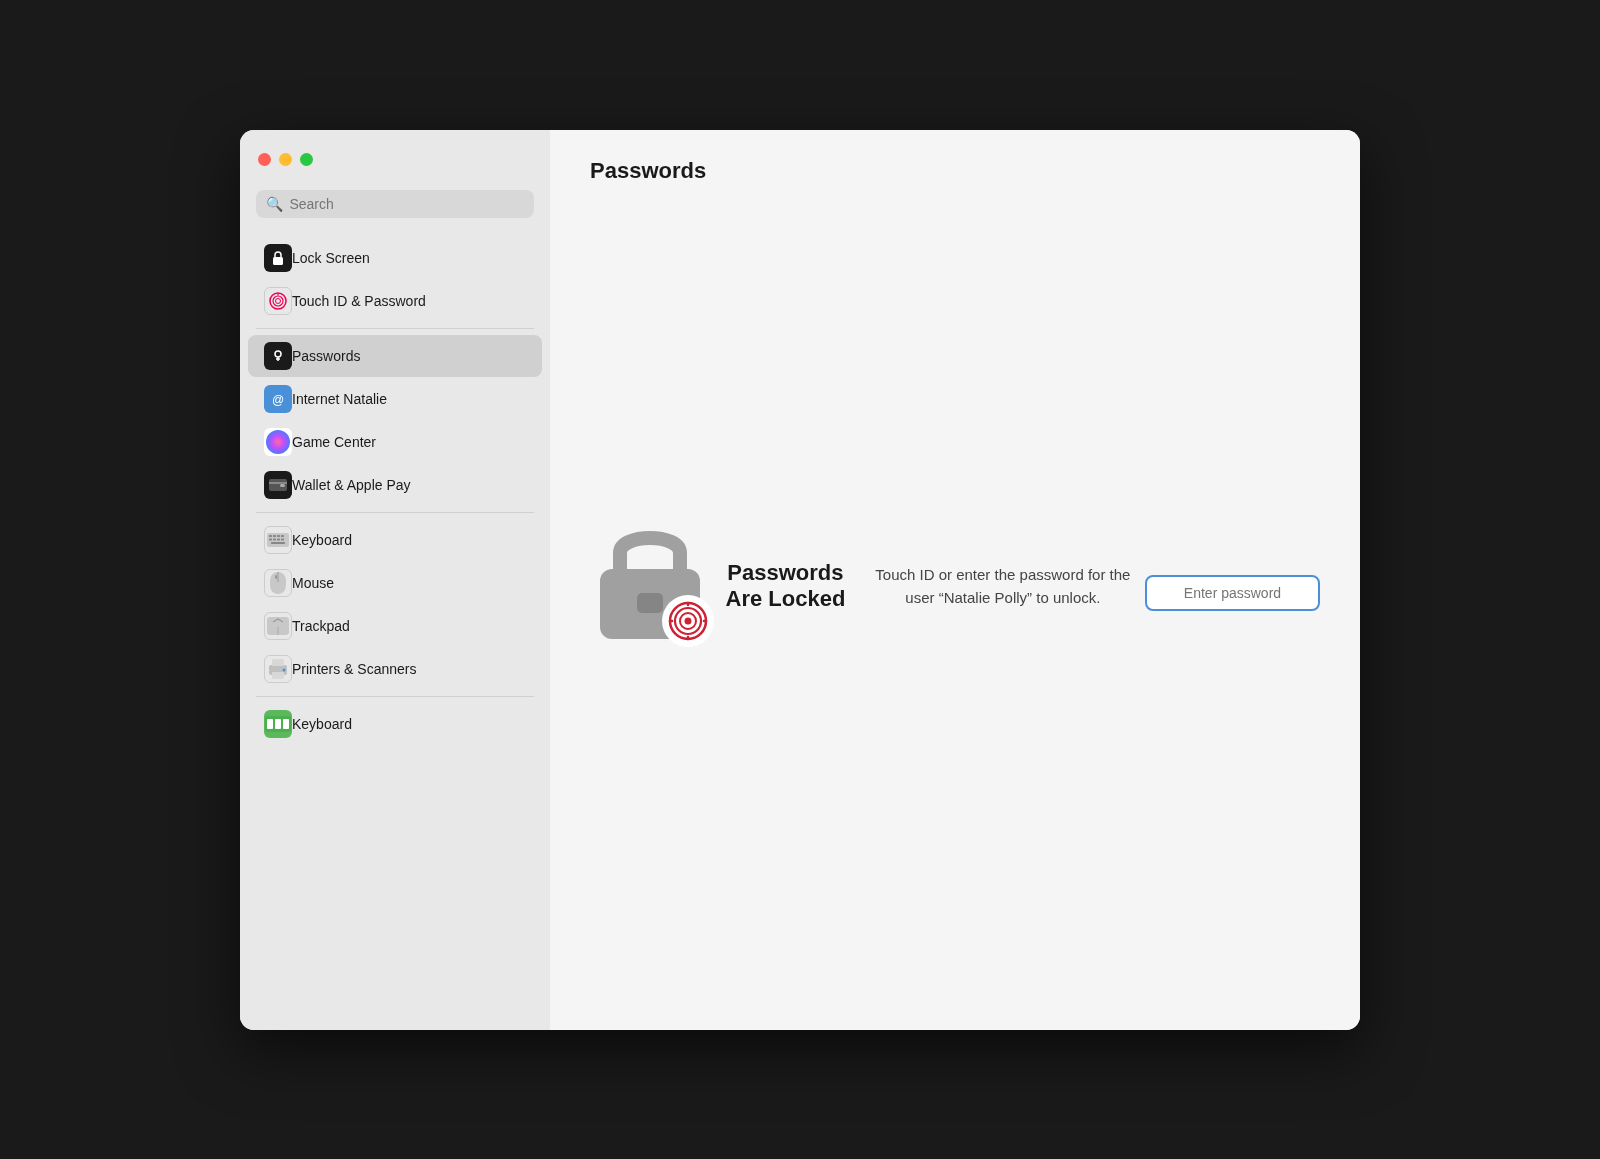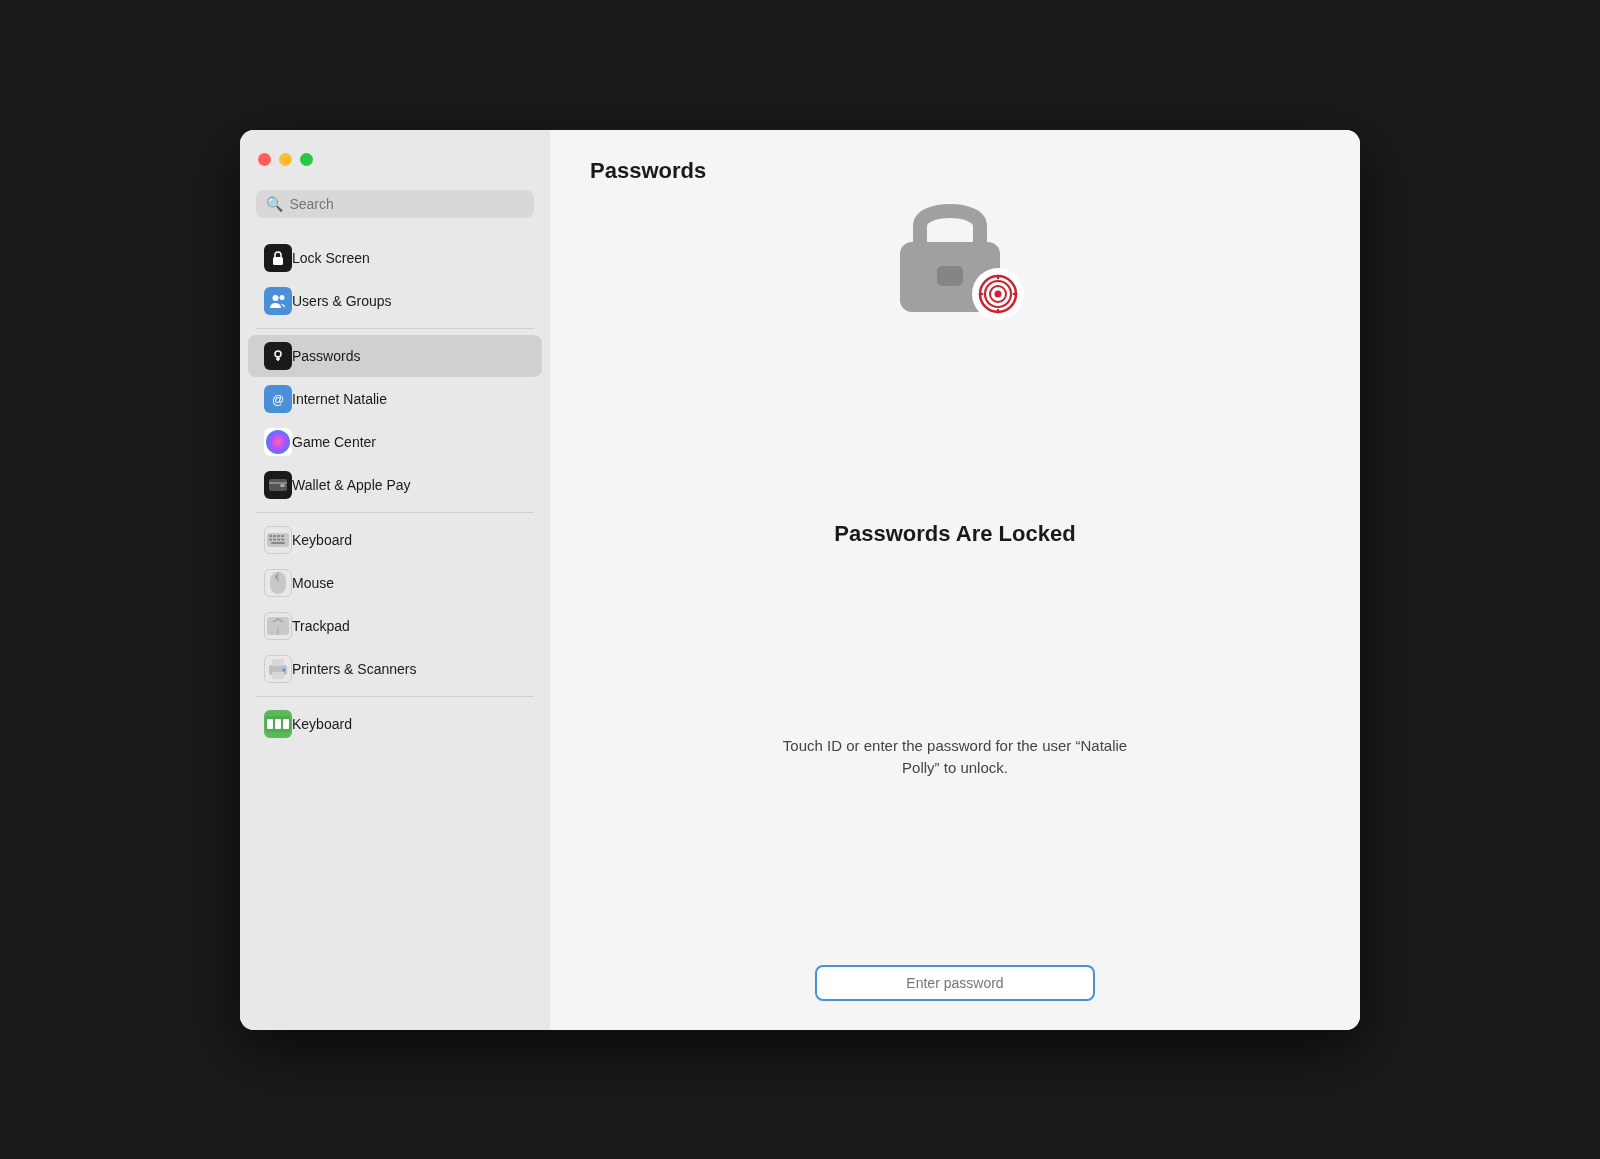--- a/index.html
+++ b/index.html
@@ -145,23 +145,23 @@
     .main-title {
       font-size: 22px;
       font-weight: 700;
       color: #1a1a1a;
       margin-bottom: 0;
     }
 
     .locked-container {
       flex: 1;
       display: flex;
-      flex-direction: column;
-      align-items: center;
-      justify-content: space-between;
+      flex-direction: row;
+      align-items: center;
+      justify-content: flex-start;
       gap: 0;
     }
 
     
     .lock-icon-wrapper {
       position: relative;
       width: 130px;
       height: 140px;
       margin-bottom: 24px;
     }
@@ -295,29 +295,29 @@
         <div class="sidebar-item">
           <div class="item-icon icon-lock-screen">
             <svg width="16" height="16" viewBox="0 0 16 16" fill="white">
               <rect x="3" y="7" width="10" height="8" rx="1.5"></rect>
               <path d="M5 7V5a3 3 0 016 0v2" stroke="white" stroke-width="1.5" fill="none"></path>
             </svg>
           </div>
           <span class="sidebar-item-label">Lock Screen</span>
         </div>
         <div class="sidebar-item">
-          <div class="item-icon icon-users">
+          <div class="item-icon icon-touchid">
             <svg width="20" height="20" viewBox="0 0 20 20">
-              <circle cx="7.5" cy="7" r="3" fill="white"></circle>
-              <path d="M2 17c0-3 2.5-5 5.5-5s5.5 2 5.5 5" fill="white"></path>
-              <circle cx="14" cy="6.5" r="2.5" fill="white"></circle>
-              <path d="M13 13c1.5-0.5 4 0.5 4 4" fill="white"></path>
-            </svg>
-          </div>
-          <span class="sidebar-item-label">Users &amp; Groups</span>
+              <circle cx="10" cy="10" r="8" fill="none" stroke="#e05" stroke-width="1.5"></circle>
+              <circle cx="10" cy="10" r="5" fill="none" stroke="#e05" stroke-width="1.2"></circle>
+              <circle cx="10" cy="10" r="2.5" fill="none" stroke="#e05" stroke-width="1"></circle>
+              <line x1="10" y1="2.5" x2="10" y2="4.5" stroke="#e05" stroke-width="1.2"></line>
+            </svg>
+          </div>
+          <span class="sidebar-item-label">Touch ID &amp; Password</span>
         </div>
       </div>
 
       <div class="divider"></div>
 
       <div class="sidebar-section">
         <div class="sidebar-item active">
           <div class="item-icon icon-passwords">
             <svg width="16" height="16" viewBox="0 0 16 16" fill="white">
               <circle cx="8" cy="6" r="3" fill="none" stroke="white" stroke-width="1.5"></circle>

